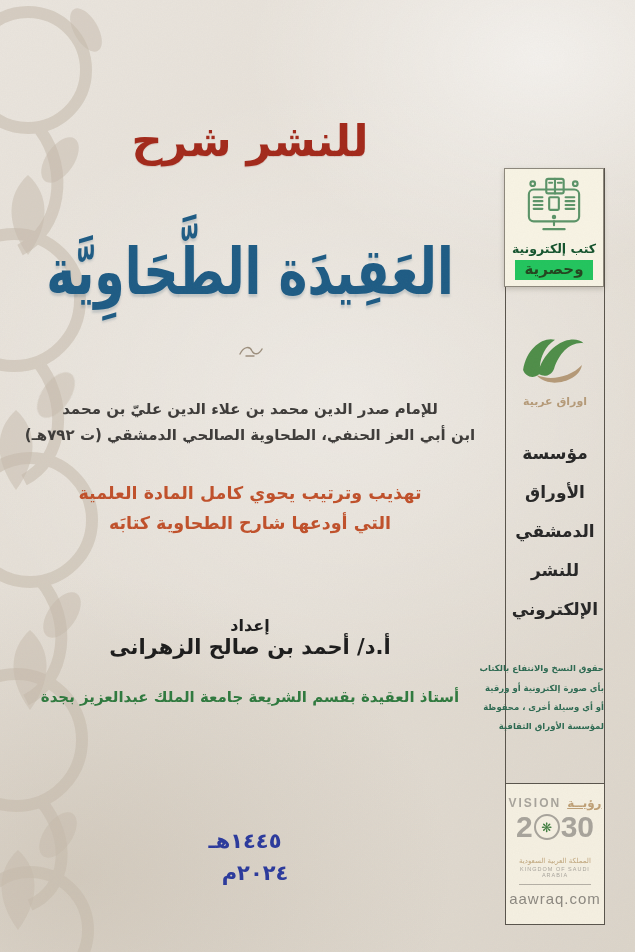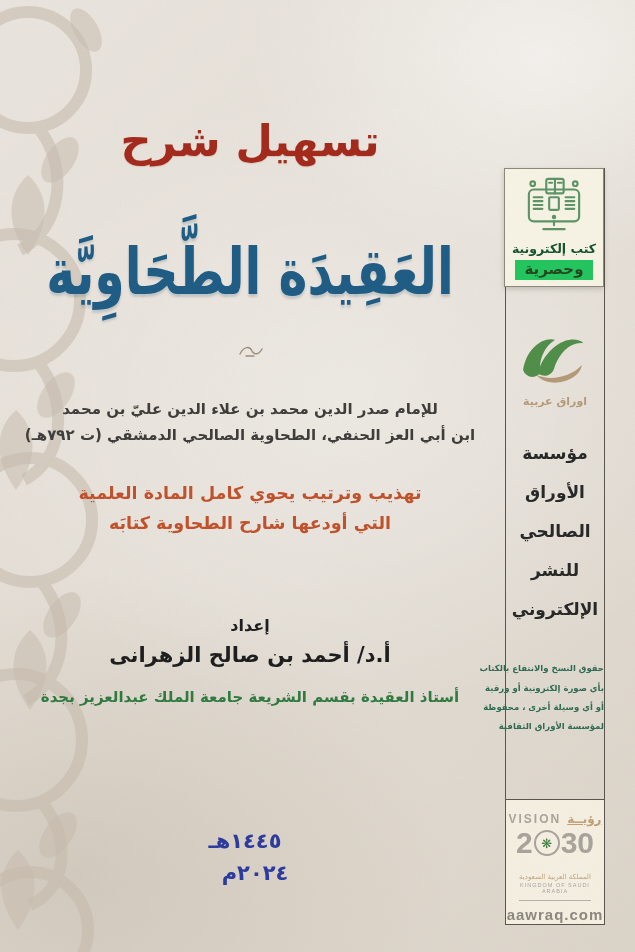--- a/index.html
+++ b/index.html
@@ -23,55 +23,55 @@
     letter-spacing:-1px;text-shadow:0 2px 2px rgba(20,60,90,.18);white-space:nowrap;}
   .title-seal{position:absolute;top:344px;left:238px;width:26px;opacity:.8;}
 
   .author{position:absolute;top:396px;left:20px;width:460px;text-align:center;direction:rtl;
     font-size:15px;font-weight:bold;color:#3e3c3a;line-height:1.75;}
   .description{position:absolute;top:479px;left:40px;width:420px;text-align:center;direction:rtl;
     font-size:17.5px;font-weight:bold;color:#c1512b;line-height:1.7;}
 
   .prepared{position:absolute;top:616px;left:40px;width:420px;text-align:center;direction:rtl;color:#1c1c1c;}
   .prepared .label{font-size:16px;font-weight:bold;}
-  .prepared .name{font-size:21px;font-weight:bold;margin-top:8px;}
+  .prepared .name{font-size:21px;font-weight:bold;margin-top:0;}
   .preparer-title{position:absolute;top:688px;left:30px;width:440px;text-align:center;direction:rtl;
     font-size:15px;font-weight:bold;color:#2f7a3f;}
 
   .dates{position:absolute;top:826px;left:165px;width:160px;text-align:center;direction:rtl;
     color:#2b3a9d;font-size:21px;font-weight:bold;line-height:1.5;}
   .dates .g-year{display:inline-block;transform:translateX(10px);}
 
   
   .sidebar{position:absolute;left:505px;top:168px;width:100px;height:757px;
     border-left:1px solid #59544c;border-right:1px solid #59544c;box-sizing:border-box;
     direction:rtl;text-align:center;}
   .ebook-badge{box-sizing:border-box;width:100px;margin:0 0 0 -1px;background:#f8f4e5;
     border:1px solid #8d887c;padding:7px 2px 6px;box-shadow:0 2px 5px rgba(80,70,55,.25);}
   .ebook-badge .b-line1{font-size:12.5px;font-weight:bold;color:#14532d;margin-top:3px;}
   .exclusive-tag{display:inline-block;margin-top:4px;padding:0 10px 2px;background:#22c55e;
     color:#23451f;font-size:15px;font-weight:bold;}
   .publisher-logo{margin-top:44px;}
   .logo-caption{font-size:11px;color:#b59a78;margin-top:2px;font-weight:bold;}
   .publisher-name{margin-top:26px;font-size:17px;font-weight:bold;color:#262626;line-height:2.3;}
   .copyright{margin-top:30px;font-size:8.5px;font-weight:bold;color:#2d6a52;line-height:2.25;white-space:nowrap;}
-  .vision-box{position:absolute;bottom:0;left:-1px;right:-1px;height:126px;box-sizing:border-box;
+  .vision-box{position:absolute;bottom:0;left:-1px;right:-1px;height:142px;box-sizing:border-box;
     background:#f5f0e2;border:1px solid #59544c;padding-top:12px;direction:ltr;
     font-family:"Liberation Sans",sans-serif;}
   .vision-row{display:flex;justify-content:center;align-items:center;gap:6px;
     color:#a8a49c;font-size:12px;letter-spacing:2px;font-weight:bold;}
   .vision-row .v-ar{color:#bfa076;letter-spacing:0;font-family:"DejaVu Sans",sans-serif;font-size:12px;text-decoration:underline;}
   .year-row{display:flex;justify-content:center;align-items:center;gap:1px;margin-top:2px;
     font-size:30px;font-weight:bold;color:#a8a49c;line-height:1;}
   .ksa-emblem{display:inline-flex;align-items:center;justify-content:center;width:22px;height:22px;
     border:2px solid #a8a49c;border-radius:50%;color:#3e7d3e;font-size:13px;font-weight:normal;}
   .kingdom-ar{font-size:7px;color:#c0a67c;margin-top:15px;font-family:"DejaVu Sans",sans-serif;direction:rtl;}
   .kingdom-en{font-size:5.5px;color:#aaa69e;letter-spacing:1px;margin-top:1px;}
   .vision-divider{width:72px;border-top:1px solid #b5b0a6;margin:6px auto 5px;}
-  .website{font-size:15px;color:#8c8880;letter-spacing:1px;font-weight:bold;}
+  .website{font-size:15px;color:#8c8880;letter-spacing:1px;}
 </style>
 </head>
 <body>
 
 <div class="page">
 
   <svg class="ornament" width="130" height="952" viewBox="0 0 130 952">
     <g fill="none" stroke="#c6bbac" stroke-width="12" opacity="0.55">
       <circle cx="28" cy="70" r="58"></circle>
       <circle cx="14" cy="300" r="66"></circle>
@@ -89,21 +89,21 @@
       <path d="M30 710 C8 680 8 650 30 630 C52 650 52 680 30 710 Z"></path>
       <path d="M18 930 C-4 900 -4 870 18 850 C40 870 40 900 18 930 Z"></path>
       <ellipse cx="60" cy="160" rx="14" ry="26" transform="rotate(35 60 160)"></ellipse>
       <ellipse cx="56" cy="395" rx="14" ry="26" transform="rotate(35 56 395)"></ellipse>
       <ellipse cx="62" cy="615" rx="14" ry="26" transform="rotate(35 62 615)"></ellipse>
       <ellipse cx="58" cy="835" rx="14" ry="26" transform="rotate(35 58 835)"></ellipse>
       <ellipse cx="86" cy="30" rx="12" ry="24" transform="rotate(-30 86 30)"></ellipse>
     </g>
   </svg>
 
-  <div class="series-title">تسهيل شرح</div>
+  <div class="series-title">للنشر شرح</div>
 
   <div class="main-title">العَقِيدَة الطَّحَاوِيَّة</div>
 
   <svg class="title-seal" width="26" height="14" viewBox="0 0 26 14">
     <path d="M2 10 C6 2 12 2 14 7 C16 11 21 11 24 5 M8 12 h8" fill="none" stroke="#8a7a66" stroke-width="1.4" stroke-linecap="round"></path>
   </svg>
 
   <div class="author">
     <div>للإمام صدر الدين محمد بن علاء الدين عليّ بن محمد</div>
     <div>ابن أبي العز الحنفي، الطحاوية الصالحي الدمشقي (ت ٧٩٢هـ)</div>
@@ -148,21 +148,21 @@
       <svg width="84" height="58" viewBox="0 0 100 68">
         <path d="M12 46 C16 20 36 6 50 10 C38 18 33 30 32 42 C46 10 74 4 84 14 C68 12 55 26 49 44 C46 52 38 55 31 51 C24 57 15 54 12 46 Z" fill="#4f8e49"></path>
         <path d="M28 52 C44 59 68 55 82 40 C80 55 58 64 41 60 C35 58 31 56 28 52 Z" fill="#b59a78"></path>
       </svg>
       <div class="logo-caption">اوراق عربية</div>
     </div>
 
     <div class="publisher-name">
       <div>مؤسسة</div>
       <div>الأوراق</div>
-      <div>الصالحي</div>
+      <div>الدمشقي</div>
       <div>للنشر</div>
       <div>الإلكتروني</div>
     </div>
 
     <div class="copyright">
       <div>حقوق النسخ والانتفاع بالكتاب</div>
       <div>بأي صورة إلكترونية أو ورقية</div>
       <div>أو أي وسيلة أخرى ، محفوظة</div>
       <div>لمؤسسة الأوراق الثقافية</div>
     </div>

